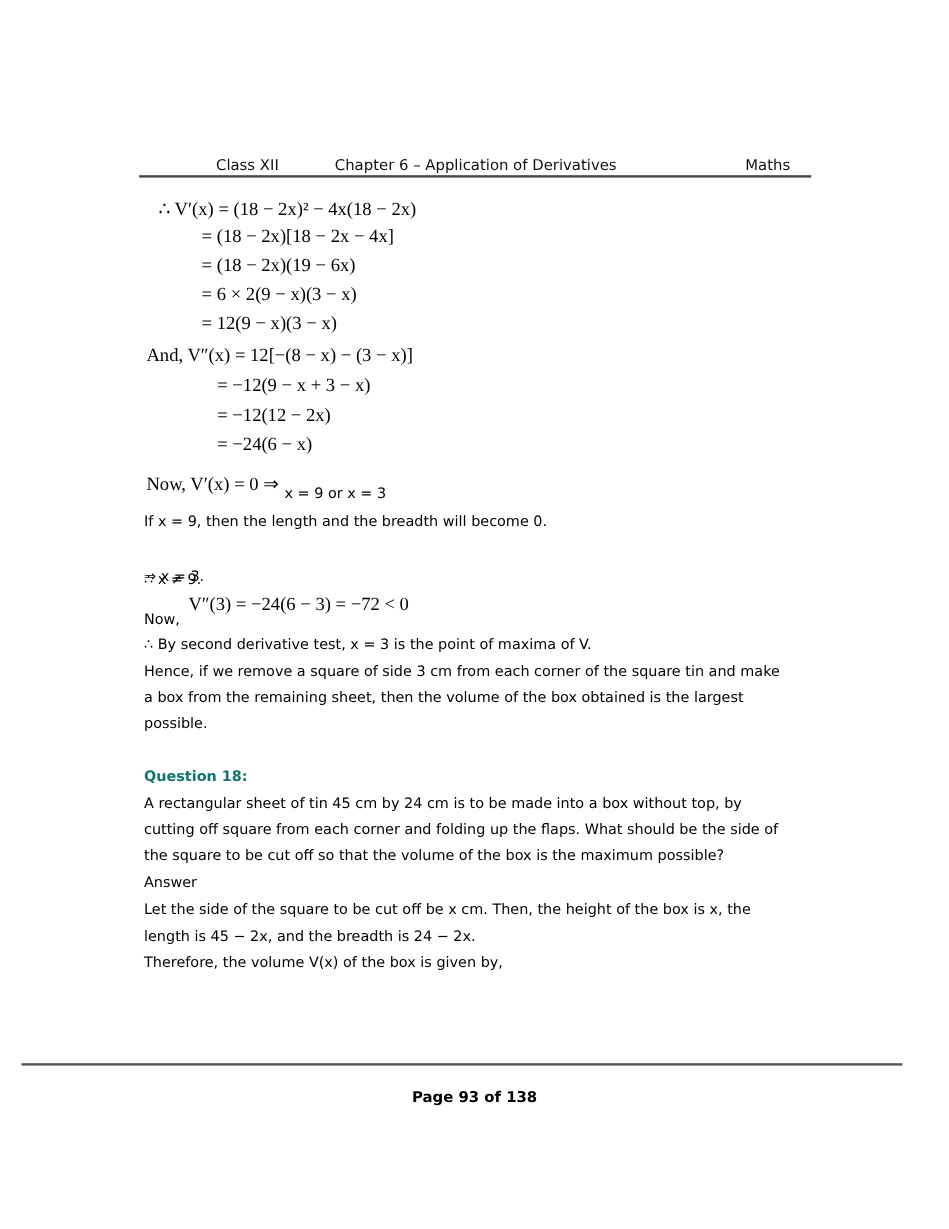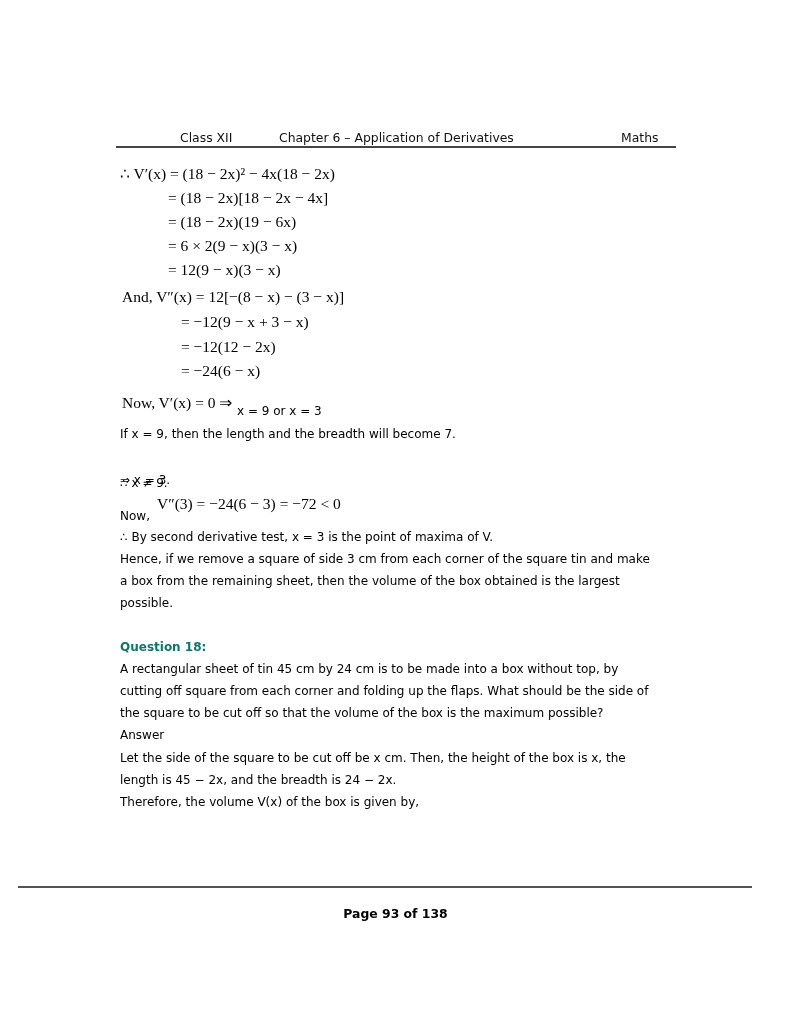--- a/index.html
+++ b/index.html
@@ -14,35 +14,35 @@
     .foot { top: 906px; left: 0; width: 791px; text-align: center; font-family: "DejaVu Sans", sans-serif; font-weight: bold; font-size: 12.4px; }
   </style>
 </head>
 <body>
 
 <div class="abs hdr" style="left:133px;margin-left:47px;">Class XII</div>
 <div class="abs hdr" style="left:279px;">Chapter 6 – Application of Derivatives</div>
 <div class="abs hdr" style="left:621px;">Maths</div>
 <div class="hdr-line"></div>
 
-<div class="abs m" style="left:120px; top:165px;">∴ V′(x) = (18 − 2x)² − 4x(18 − 2x)</div>
+<div class="abs m" style="left:132px; top:165px;">∴ V′(x) = (18 − 2x)² − 4x(18 − 2x)</div>
 <div class="abs m" style="left:168px; top:189px;">= (18 − 2x)[18 − 2x − 4x]</div>
 <div class="abs m" style="left:168px; top:213px;">= (18 − 2x)(19 − 6x)</div>
 <div class="abs m" style="left:168px; top:237px;">= 6 × 2(9 − x)(3 − x)</div>
 <div class="abs m" style="left:168px; top:261px;">= 12(9 − x)(3 − x)</div>
 
 <div class="abs m" style="left:122px; top:288px;">And, V″(x) = 12[−(8 − x) − (3 − x)]</div>
 <div class="abs m" style="left:181px; top:313px;">= −12(9 − x + 3 − x)</div>
 <div class="abs m" style="left:181px; top:338px;">= −12(12 − 2x)</div>
 <div class="abs m" style="left:181px; top:362px;">= −24(6 − x)</div>
 
 <div class="abs m" style="left:122px; top:394px;">Now, V′(x) = 0 ⇒</div>
 <div class="abs sans" style="left:237px; top:404px;">x = 9 or x = 3</div>
 
-<div class="abs sans" style="left:120px; top:427px;">If x = 9, then the length and the breadth will become 7.</div>
+<div class="abs sans" style="left:120px; top:427px;">If x = 9, then the length and the breadth will become 0.</div>
 <div class="abs sans" style="left:120px; top:476px;">∴ x ≠ 9.</div>
 <div class="abs sans" style="left:120px; top:473px;">⇒ x = 3.</div>
 <div class="abs sans" style="left:120px; top:509px;">Now,</div>
 <div class="abs m" style="left:157px; top:495px;">V″(3) = −24(6 − 3) = −72 &lt; 0</div>
 
 <div class="abs sans" style="left:120px; top:530px;">∴ By second derivative test, x = 3 is the point of maxima of V.</div>
 <div class="abs sans" style="left:120px; top:552px;">Hence, if we remove a square of side 3 cm from each corner of the square tin and make</div>
 <div class="abs sans" style="left:120px; top:574px;">a box from the remaining sheet, then the volume of the box obtained is the largest</div>
 <div class="abs sans" style="left:120px; top:596px;">possible.</div>
 

